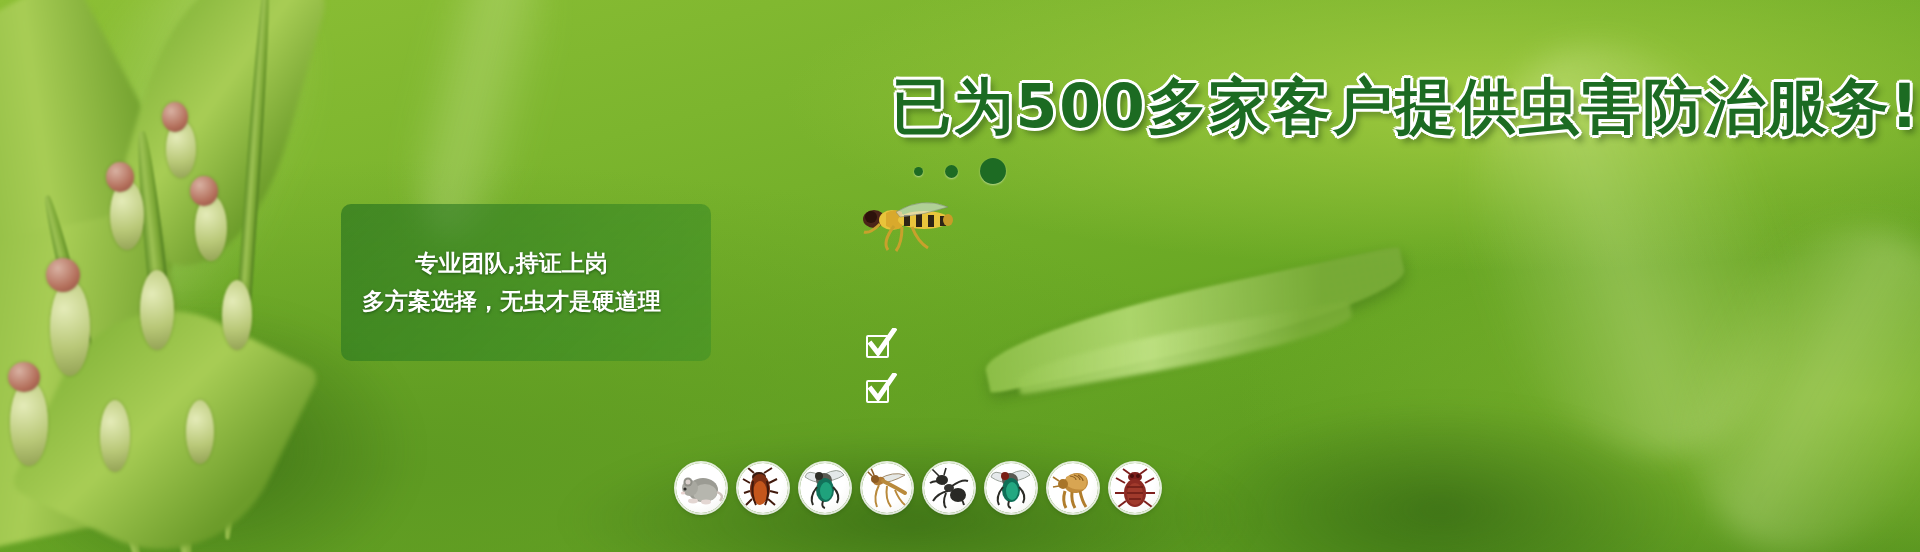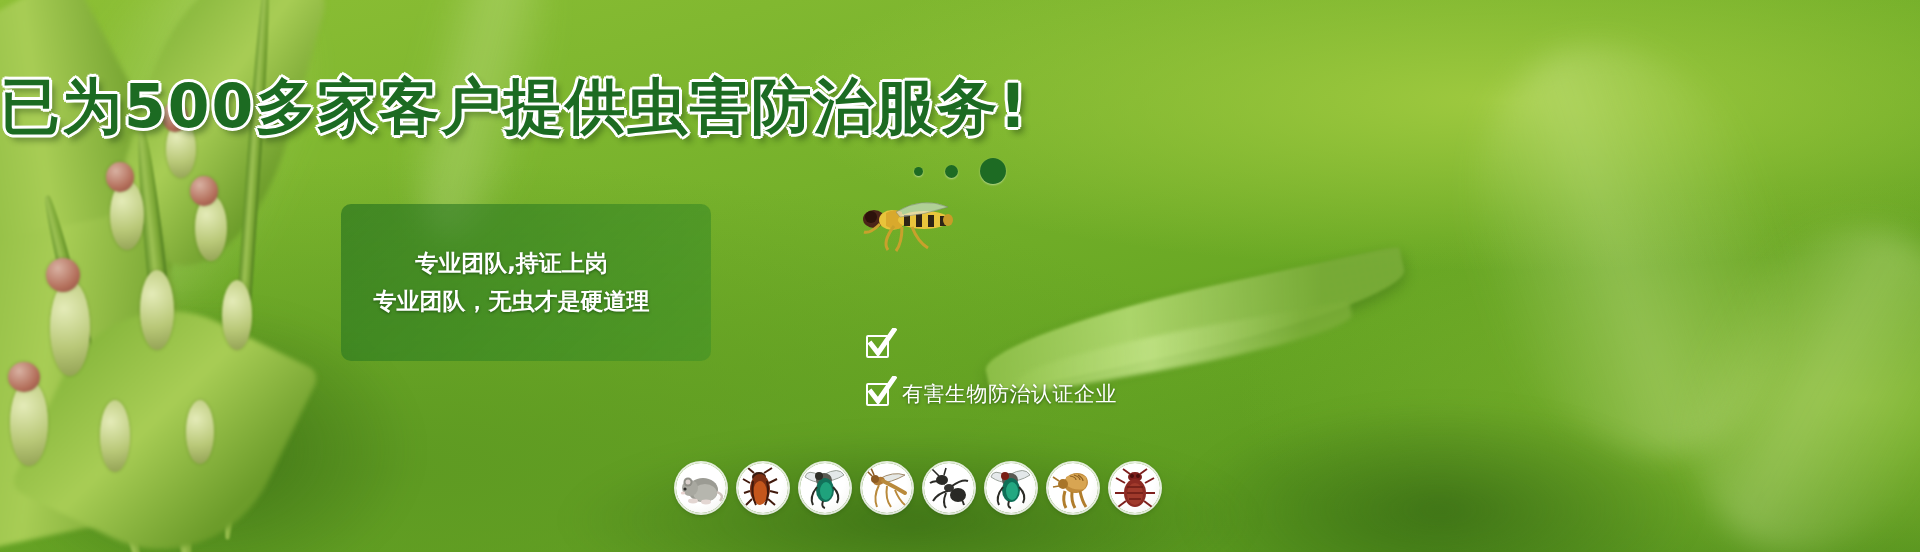--- a/index.html
+++ b/index.html
@@ -66,21 +66,21 @@
   .fly-leaf2 {
     position:absolute; left:1015px; top:330px; width:340px; height:36px;
     background:linear-gradient(100deg,rgba(150,198,80,.85),rgba(190,225,130,.9) 40%,rgba(125,175,58,.8) 85%);
     border-radius:60% 4% 60% 4%;
     transform:rotate(-10deg);
     filter:blur(2.2px);
   }
 
   
   .headline-wrap {
-    position:absolute; left:0; right:0; top:76px; text-align:left;
+    position:absolute; left:0; right:0; top:76px; text-align:right;
   }
   .headline {
     display:inline-block;
     font-family:"DejaVu Sans","Liberation Sans",sans-serif;
     font-size:60px;
     font-weight:bold;
     letter-spacing:2px;
     line-height:1;
     color:#1c6b22;
     -webkit-text-stroke:0px;
@@ -234,38 +234,37 @@
 
   <div class="dots">
     <span class="dot s1"></span>
     <span class="dot s2"></span>
     <span class="dot s3"></span>
   </div>
 
   <div class="panel"></div>
   <div class="panel-lines">
     <div class="pline l1">专业团队,持证上岗</div>
-    <div class="pline l2">专业团队，无虫才是硬道理</div>
+    <div class="pline l2">多方案选择，无虫才是硬道理</div>
   </div>
 
   <div class="checklist">
     <div class="check-row">
       <span class="checkbox">
         <svg width="30" height="32" viewBox="0 0 30 32">
           <path d="M4 16 L11 25 L27 2" stroke="#ffffff" stroke-width="5" fill="none" stroke-linecap="square"></path>
         </svg>
       </span>
     </div>
     <div class="check-row">
       <span class="checkbox">
         <svg width="30" height="32" viewBox="0 0 30 32">
           <path d="M4 16 L11 25 L27 2" stroke="#ffffff" stroke-width="5" fill="none" stroke-linecap="square"></path>
         </svg>
       </span>
-      <span class="check-text">有害生物防治认证企业</span>
     </div>
   </div>
 
   <div class="pests">
 
     <div class="pest">
       <svg width="44" height="40" viewBox="0 0 44 40">
         <ellipse cx="24" cy="22" rx="15" ry="12" fill="#9b9b93"></ellipse>
         <ellipse cx="26" cy="25" rx="12" ry="9" fill="#b6b6ae"></ellipse>
         <circle cx="11" cy="20" r="8" fill="#a8a8a0"></circle>

